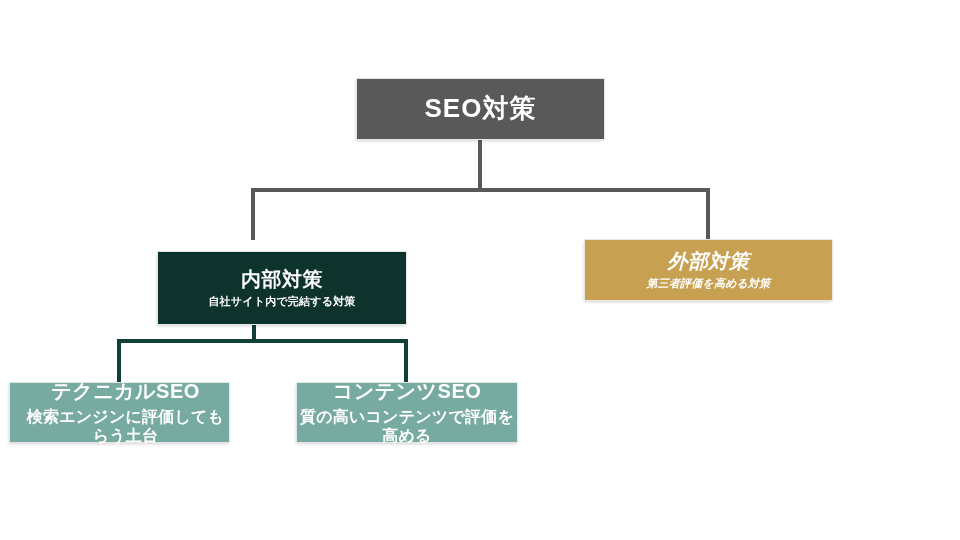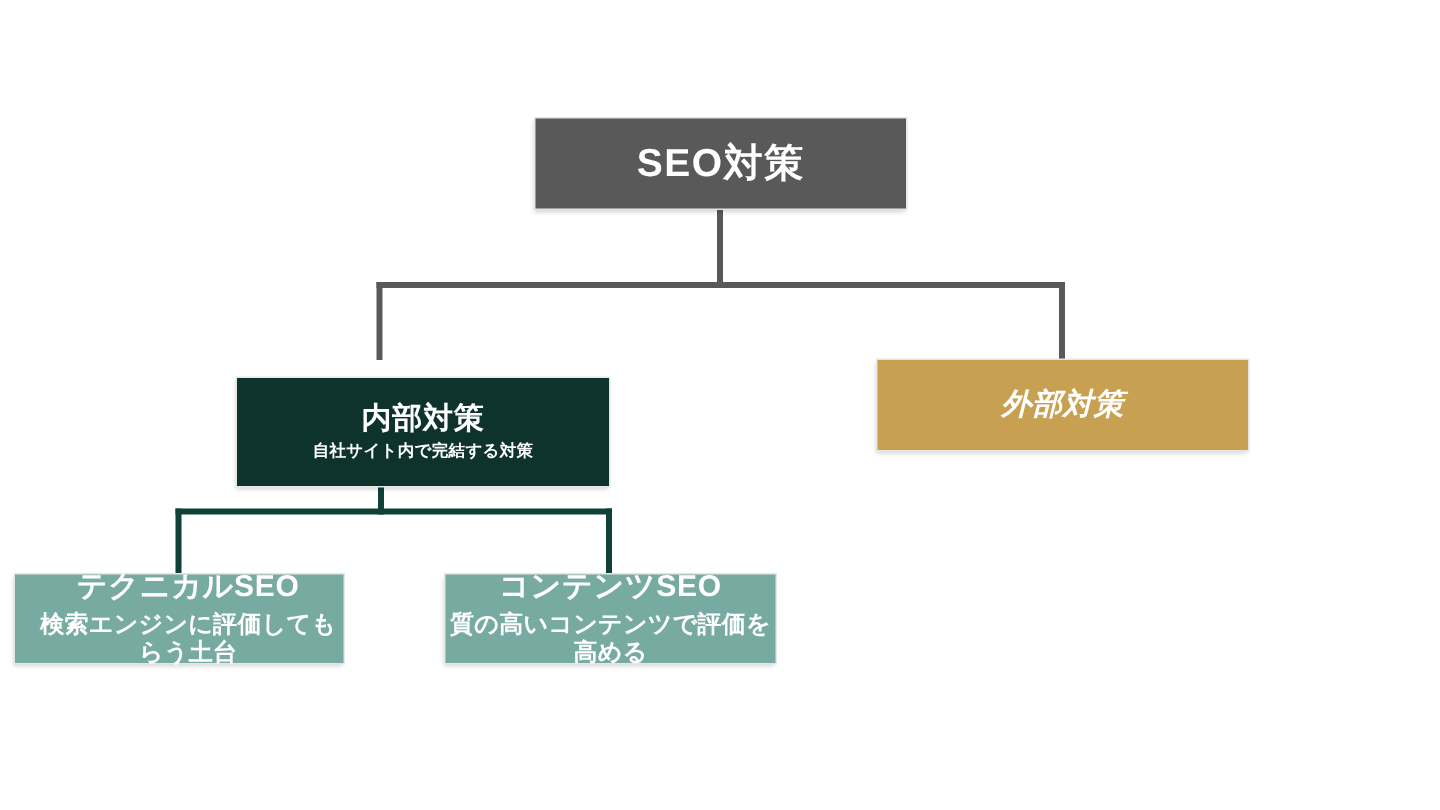--- a/index.html
+++ b/index.html
@@ -90,20 +90,21 @@
     <div class="title lg">SEO対策</div>
   </div>
 
   <div class="node node-internal">
     <div class="title">内部対策</div>
     <div class="subtitle">自社サイト内で完結する対策</div>
   </div>
 
   <div class="node node-external">
     <div class="title">外部対策</div>
+    <div class="subtitle">第三者評価を高める対策</div>
   </div>
 
   <div class="node node-technical">
     <div class="title">テクニカルSEO</div>
     <div class="subtitle sm">検索エンジンに評価してもらう土台</div>
   </div>
 
   <div class="node node-content">
     <div class="title">コンテンツSEO</div>
     <div class="subtitle sm">質の高いコンテンツで評価を高める</div>

